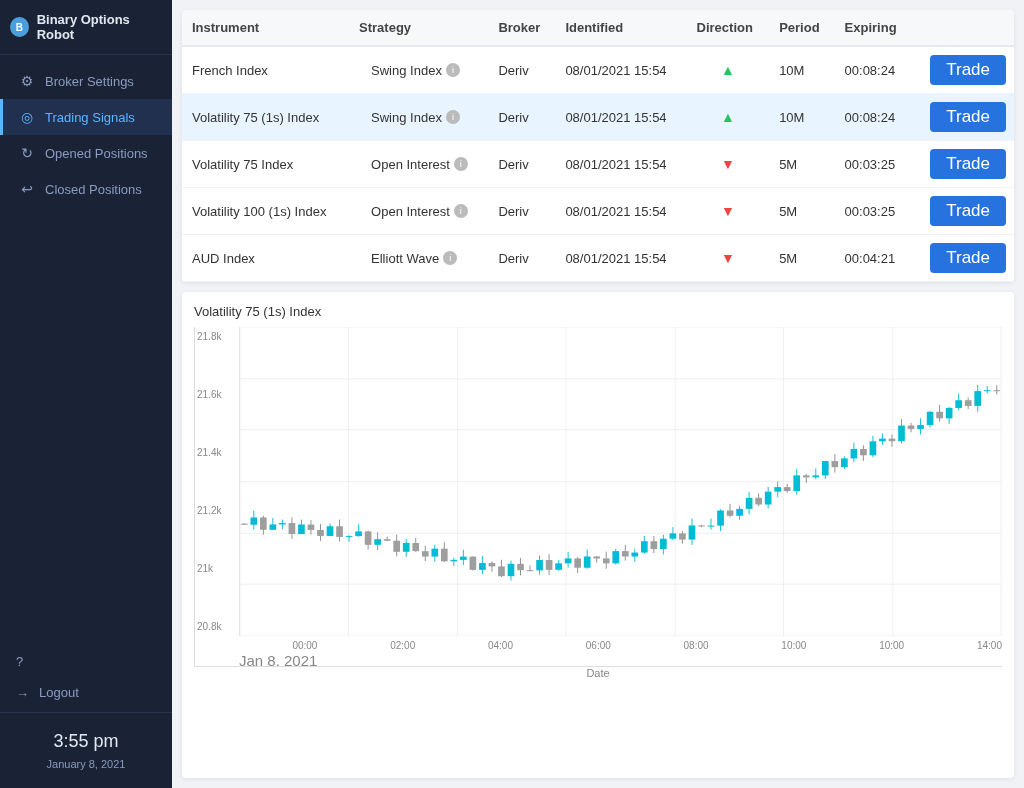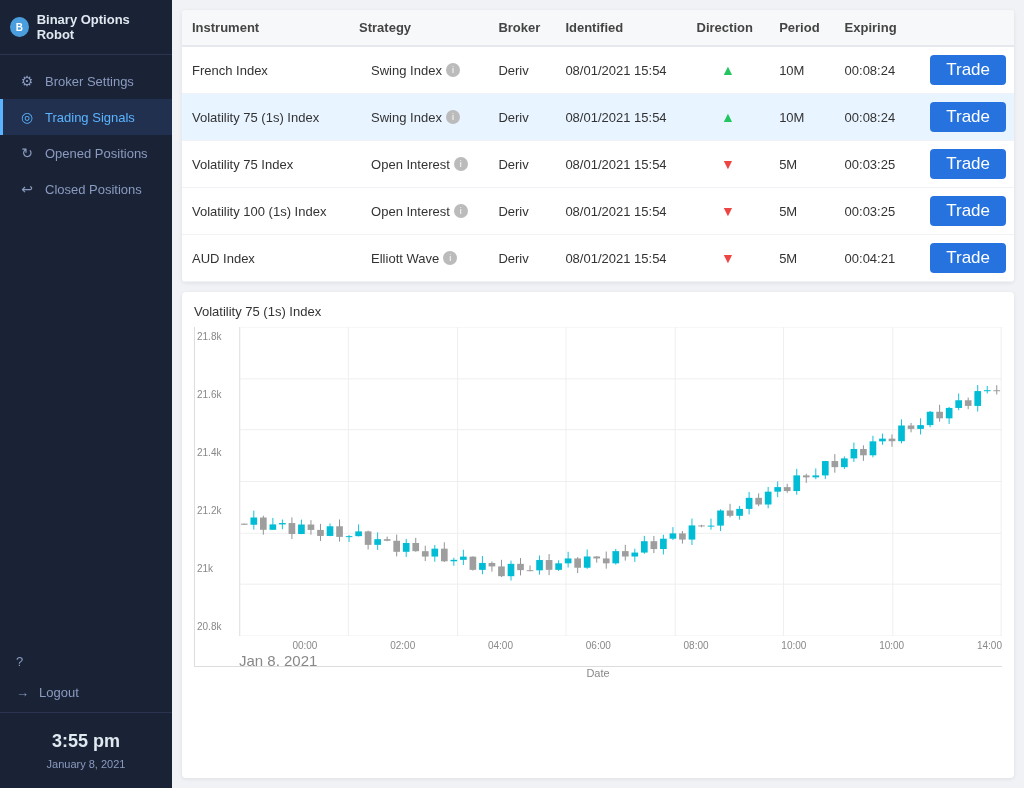--- a/index.html
+++ b/index.html
@@ -47,21 +47,21 @@
       border-left: 3px solid #5ab4ff;
     }
     .nav-item .nav-icon {
       width: 16px; text-align: center; font-size: 14px;
     }
     .sidebar-bottom {
       padding: 12px 0;
       border-top: 1px solid #2a3450;
     }
     .sidebar-clock {
-      text-align: center; font-size: 18px; font-weight: bold; color: #e0e8f0;
+      text-align: center; font-size: 18px; font-weight: normal; color: #e0e8f0;
       padding: 6px 0;
     }
     .sidebar-date {
       text-align: center; font-size: 11px; color: #8a9bbf; padding-bottom: 6px;
     }
     .sidebar-spacer { flex: 1; }
     .sidebar-misc-item {
       display: flex; align-items: center; gap: 10px;
       padding: 8px 16px;
       cursor: pointer; font-size: 13px; color: #8a9bbf;

